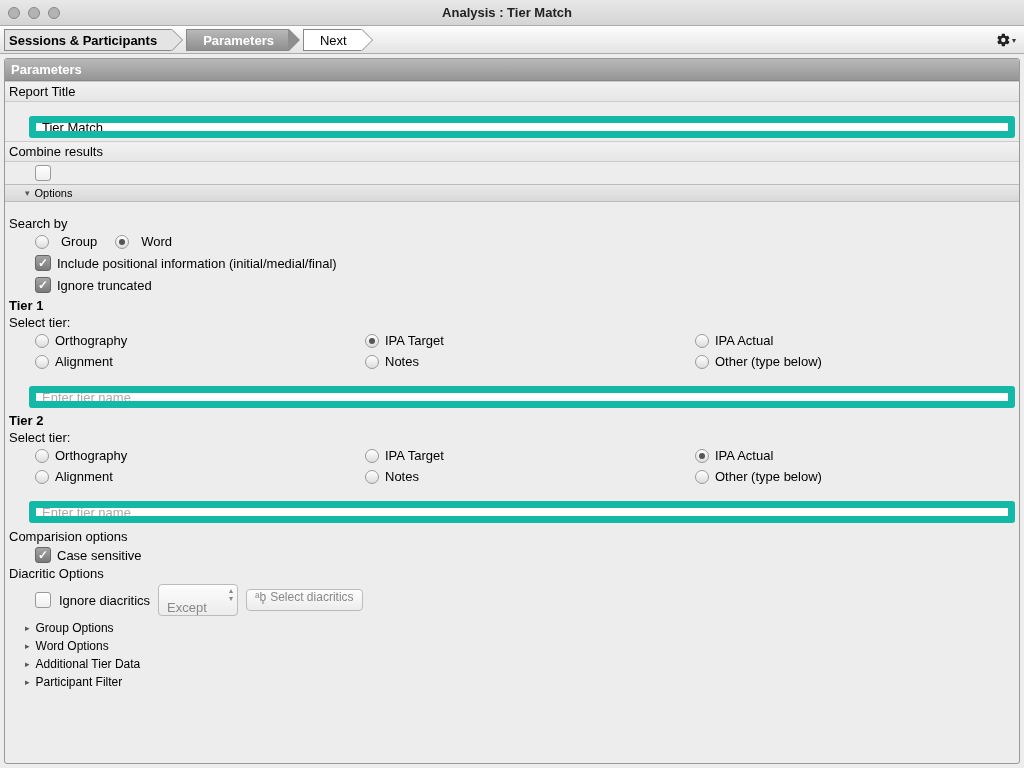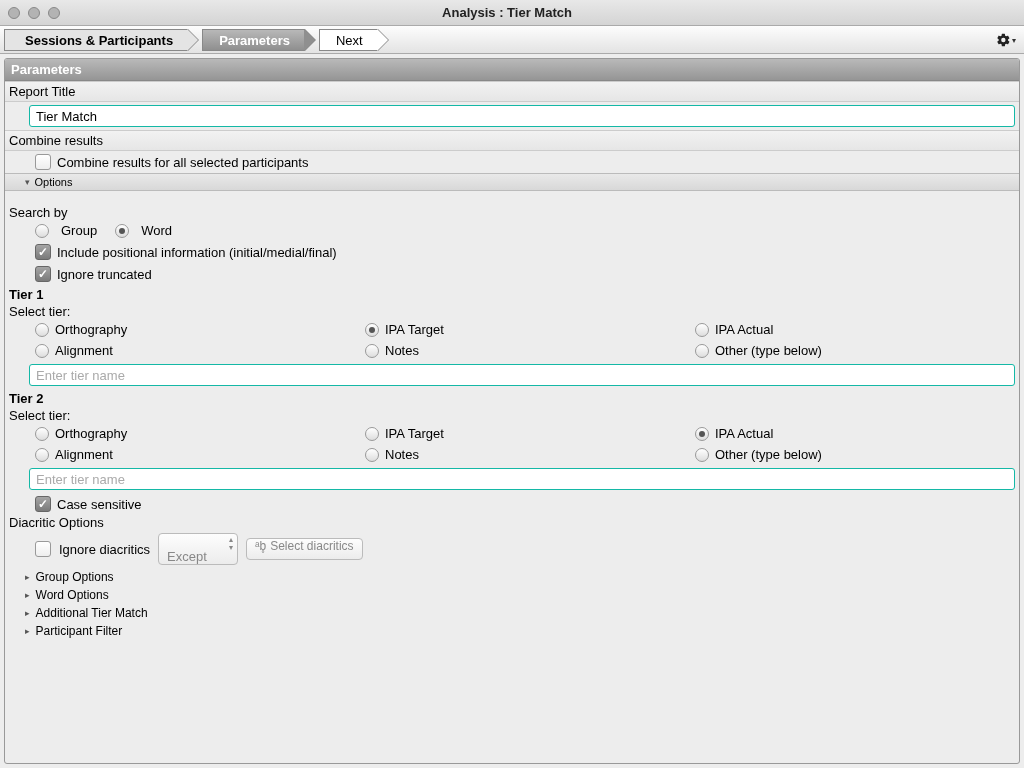--- a/index.html
+++ b/index.html
@@ -73,21 +73,21 @@
   .crumb::before {
     content: "";
     position: absolute;
     right: -12px; top: -1px;
     width: 0; height: 0;
     border-top: 11px solid transparent;
     border-bottom: 11px solid transparent;
     border-left: 11px solid #888;
     z-index: 1;
   }
-  .crumb.first { padding-left: 20px; text-align: center; }
+  .crumb.first { padding-left: 4px; text-align: center; }
   .crumb.sel {
     background: linear-gradient(#b8b8b8, #8f8f8f);
     color: #fff;
   }
   .crumb.sel::after { border-left-color: #8f8f8f; }
   .crumb.next {
     background: #fff;
     font-weight: normal;
   }
   .crumb.next::after { border-left-color: #fff; }
@@ -124,23 +124,23 @@
   }
   .section-label {
     background: linear-gradient(#f2f2f2, #e6e6e6);
     border-top: 1px solid #ccc;
     border-bottom: 1px solid #ccc;
     padding: 2px 4px;
     font-size: 13px;
   }
   .text-input {
     width: calc(100% - 28px);
-    margin: 3px 4px 3px 24px;
+    margin: 14px 4px 3px 24px;
     height: 22px;
-    border: 1px solid #14b8a6;
+    border: 7px solid #14b8a6;
     border-radius: 3px;
     padding: 2px 6px;
     font-size: 13px;
     background: #fff;
   }
   .text-input::placeholder { color: #aaa; }
   .check-row, .radio-row {
     display: flex;
     align-items: center;
     gap: 6px;
@@ -299,21 +299,20 @@
     <div class="panel-header">Parameters</div>
 
     
     <div class="section-label">Report Title</div>
     <input class="text-input" type="text" value="Tier Match" style="">
 
     
     <div class="section-label">Combine results</div>
     <div class="check-row">
       <span class="check"></span>
-      <span>Combine results for all selected participants</span>
     </div>
 
     
     <div class="options-band">
       <span class="disclosure down">▾</span>
       <span>Options</span>
     </div>
 
     
     <div class="subhead-plain" style="padding-top:14px;">Search by</div>
@@ -388,20 +387,21 @@
           <span>Notes</span>
         </div>
       <div class="radio-cell">
           <span class="radio"></span>
           <span>Other (type below)</span>
         </div>
     </div>
     <input class="text-input" type="text" placeholder="Enter tier name" style="">
 
     
+    <div class="subhead-plain" style="padding-top:3px;">Comparision options</div>
     <div class="check-row">
       <span class="check checked">✓</span>
       <span>Case sensitive</span>
     </div>
 
     
     <div class="subhead-plain">Diacritic Options</div>
     <div class="diacritic-row">
       <span class="check"></span>
       <span>Ignore diacritics</span>
@@ -422,21 +422,21 @@
     <div class="collapse-row">
       <span class="disclosure">▸</span>
       <span>Group Options</span>
     </div>
     <div class="collapse-row">
       <span class="disclosure">▸</span>
       <span>Word Options</span>
     </div>
     <div class="collapse-row">
       <span class="disclosure">▸</span>
-      <span>Additional Tier Match</span>
+      <span>Additional Tier Data</span>
     </div>
     <div class="collapse-row">
       <span class="disclosure">▸</span>
       <span>Participant Filter</span>
     </div>
 
   </div>
 </div>
 
 </body></html>

